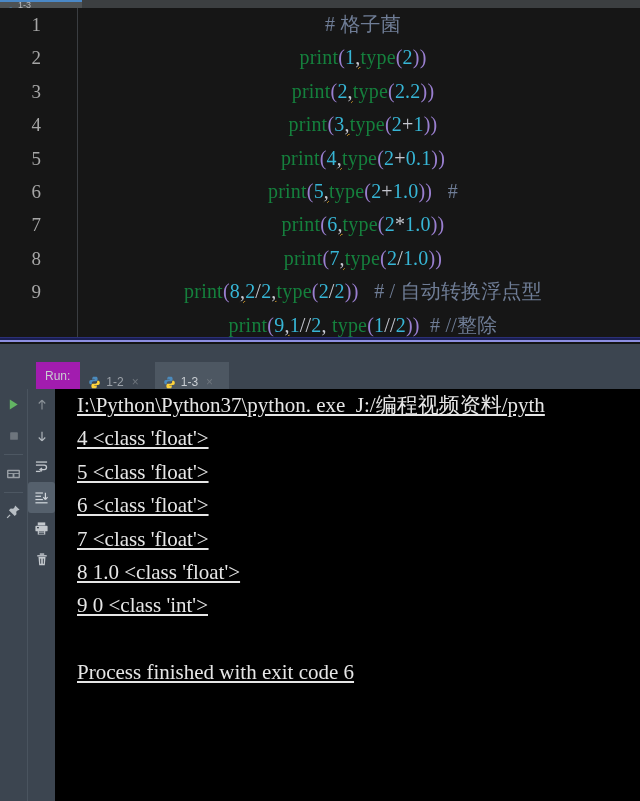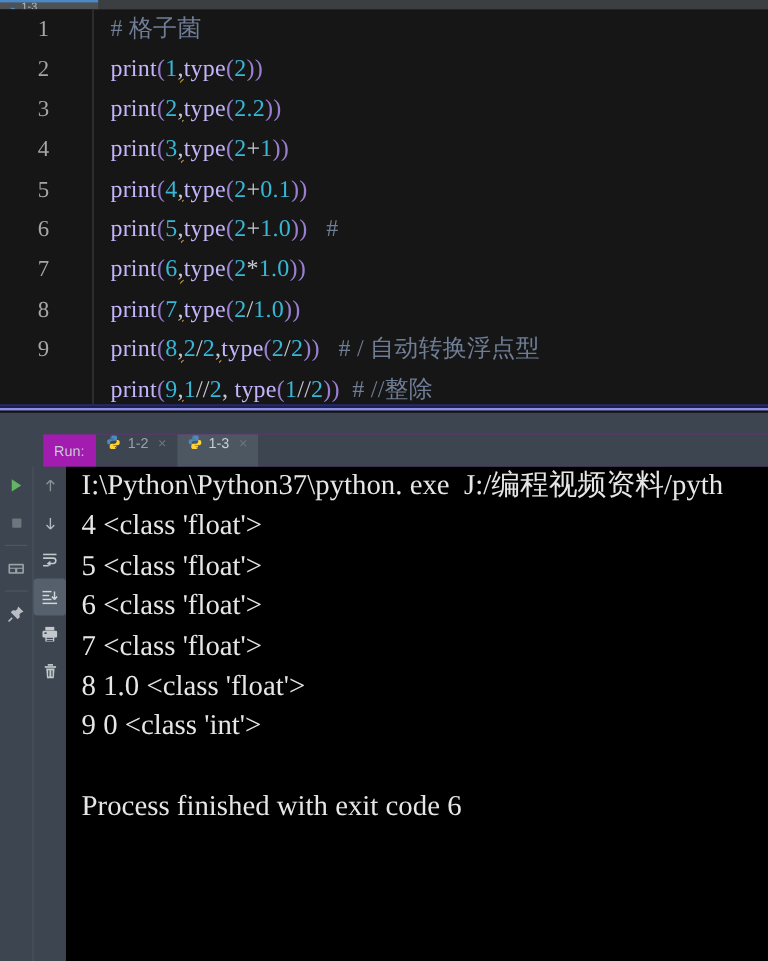--- a/index.html
+++ b/index.html
@@ -39,29 +39,30 @@
   }
   .gutter .lnum {
     height: 33.4px; line-height: 33.4px;
     text-align: right; padding-right: 36px;
     font-family: "Liberation Serif", serif;
     font-size: 19px; color: #a6a6a6;
   }
   .codearea {
     position: absolute; left: 79px; top: 0; right: 6px; height: 100%;
     overflow: hidden;
+    text-align: center;
   }
   .cline {
     height: 33.4px; line-height: 33.4px;
     font-family: "Liberation Serif", serif;
     font-size: 20px; white-space: pre;
     padding-left: 13px; letter-spacing: .2px;
   }
   
-  .t-fn      { color: #c4b5fd; }
+  .t-fn      { color: #15803d; }
   .t-paren   { color: #9a7fd0; }
   .t-num     { color: #37b6d6; }
   .t-op      { color: #c6c8d1; }
   .t-comment { color: #6f7d96; }
   .t-err {
     color: #c6c8d1;
     text-decoration: underline wavy #d19a24;
     text-underline-offset: 2px;
     text-decoration-thickness: 1px;
   }
@@ -83,22 +84,22 @@
     position: absolute; left: 0; top: 18px; width: 640px; height: 27px;
     background: #a21caf;
     display: flex; align-items: stretch; margin-left: 36px;
   }
   .run-label {
     display: flex; align-items: center;
     padding: 0 10px 0 9px;
     font-size: 12px; color: #c8ccd0;
   }
   .rtab {
-    display: flex; align-items: flex-start; gap: 5px;
-    padding: 0 9px 0 8px;
+    display: flex; align-items: flex-end; gap: 5px;
+    padding: 0 16px 0 8px;
     font-size: 12px; color: #9ba1a8;
     background: #3c4550;
   }
   .rtab.active { background: #4d5762; color: #c9ced3; }
   .rtab .xmark { font-size: 12px; color: #6e757d; margin-left: 3px; }
   .rtab-rest { flex: 1; background: #3c4550; }
 
   .pylogo { width: 13px; height: 13px; position: relative; display: inline-block; }
 
   
@@ -116,22 +117,22 @@
   .rail-sep { width: 19px; height: 1px; background: #4d5762; margin: 3px auto; }
 
   
   .console {
     position: absolute; left: 55px; top: 45px; right: 0; bottom: 0;
     background: #000000; overflow: hidden;
   }
   .oline {
     height: 33.4px; line-height: 33.4px;
     font-family: "Liberation Serif", serif;
-    font-size: 24px; color: #e6e6e6;
-    white-space: pre; padding-left: 13px;
+    font-size: 21px; color: #e6e6e6;
+    white-space: pre; padding-left: 22px; text-decoration: underline;
   }
   .oline.blank { color: transparent; }
 </style>
 </head>
 <body>
 
 <div id="app">
 
   <div class="tabstrip">
     <div class="tab-chip">

